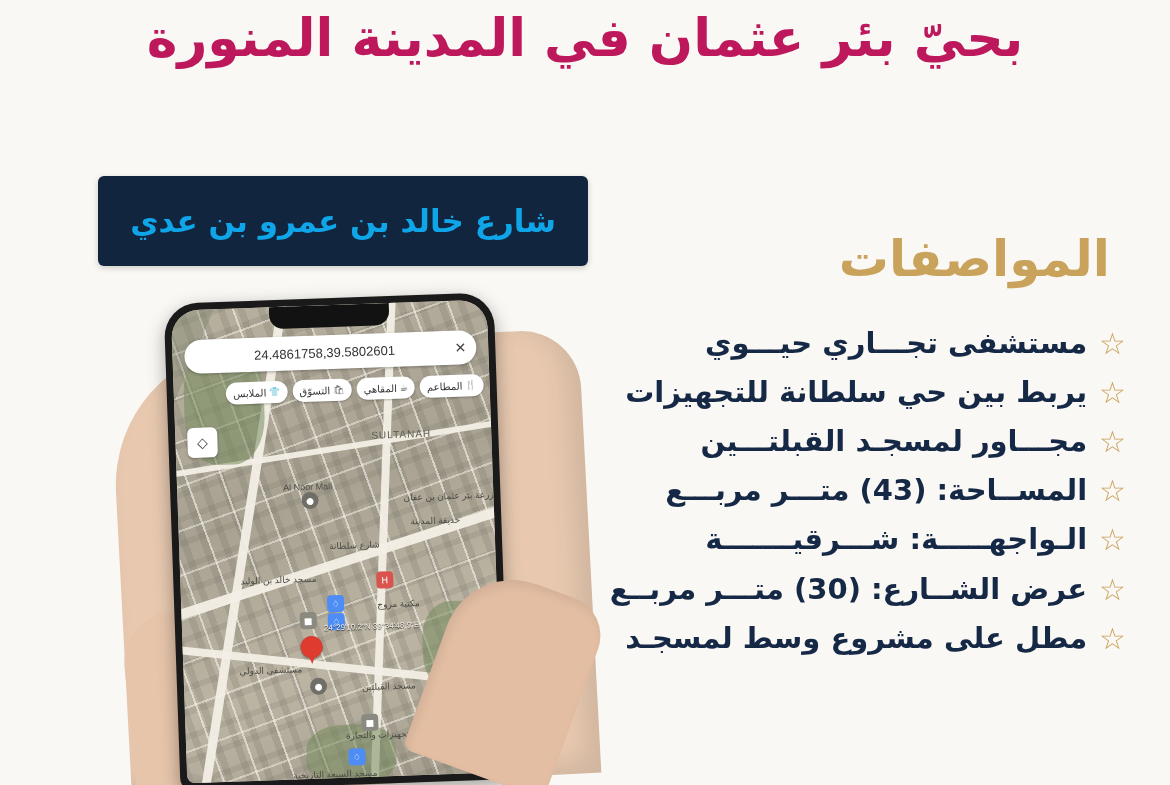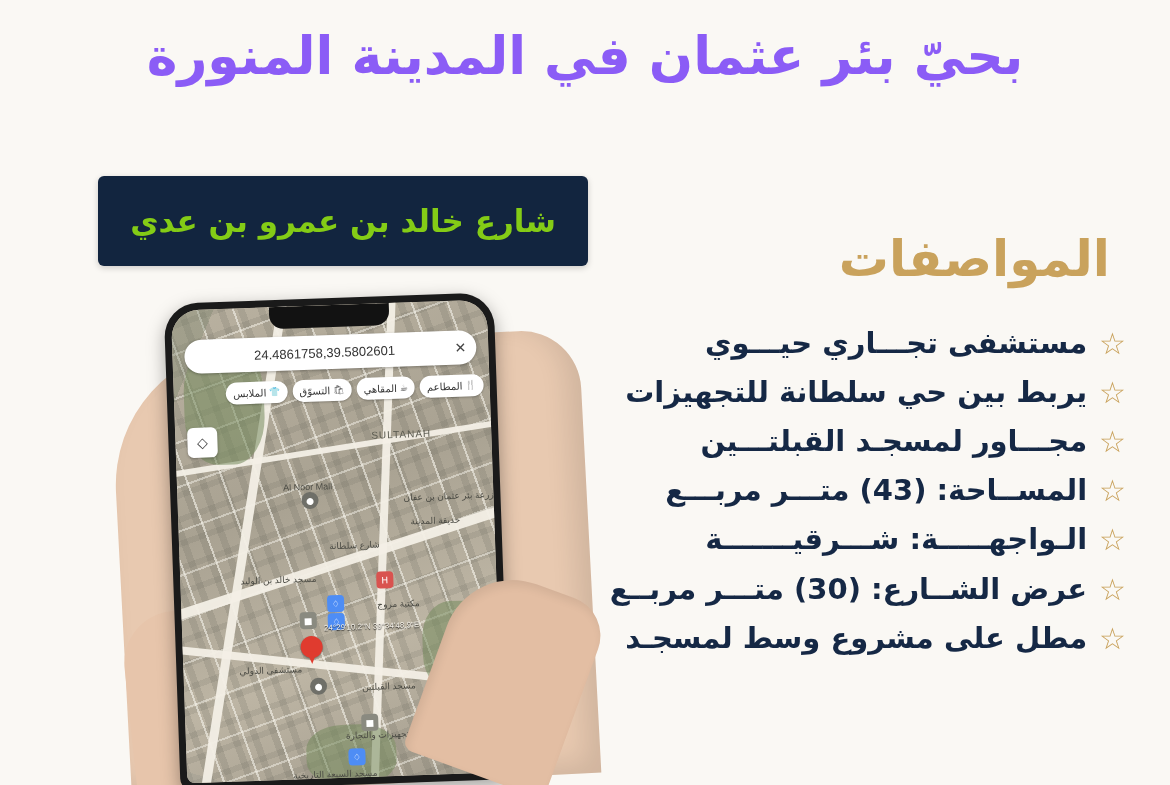--- a/index.html
+++ b/index.html
@@ -16,48 +16,48 @@
   }
   .page {
     position: absolute;
     inset: 0;
     background: #faf8f4;
   }
 
   
   .headline {
     position: absolute;
-    top: 24px;
+    top: 6px;
     left: 0;
     right: 0;
     text-align: center;
     font-size: 52px;
     font-weight: bold;
-    color: #8b5cf6;
+    color: #be185d;
     letter-spacing: 0px;
     line-height: 1.25;
     direction: rtl;
   }
 
   
   .street-badge {
     position: absolute;
     top: 176px;
     left: 98px;
     width: 490px;
     height: 90px;
     background: #12253f;
     border-radius: 6px;
     display: flex;
     align-items: center;
     justify-content: center;
     box-shadow: 0 2px 6px rgba(0,0,0,0.18);
   }
   .street-badge span {
-    color: #84cc16;
+    color: #0ea5e9;
     font-size: 31px;
     font-weight: bold;
     direction: rtl;
     letter-spacing: 0px;
   }
 
   
   .specs-title {
     position: absolute;
     top: 230px;

